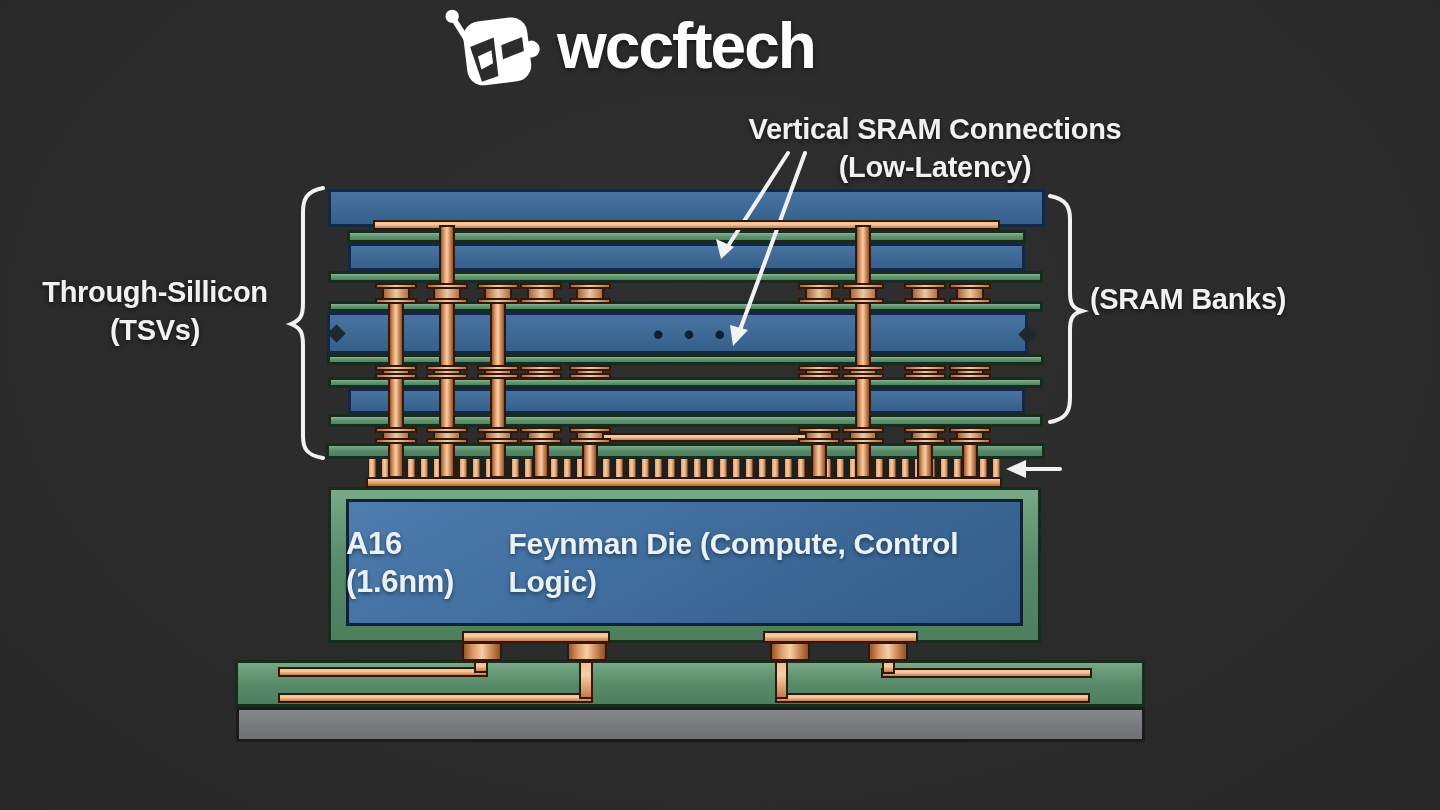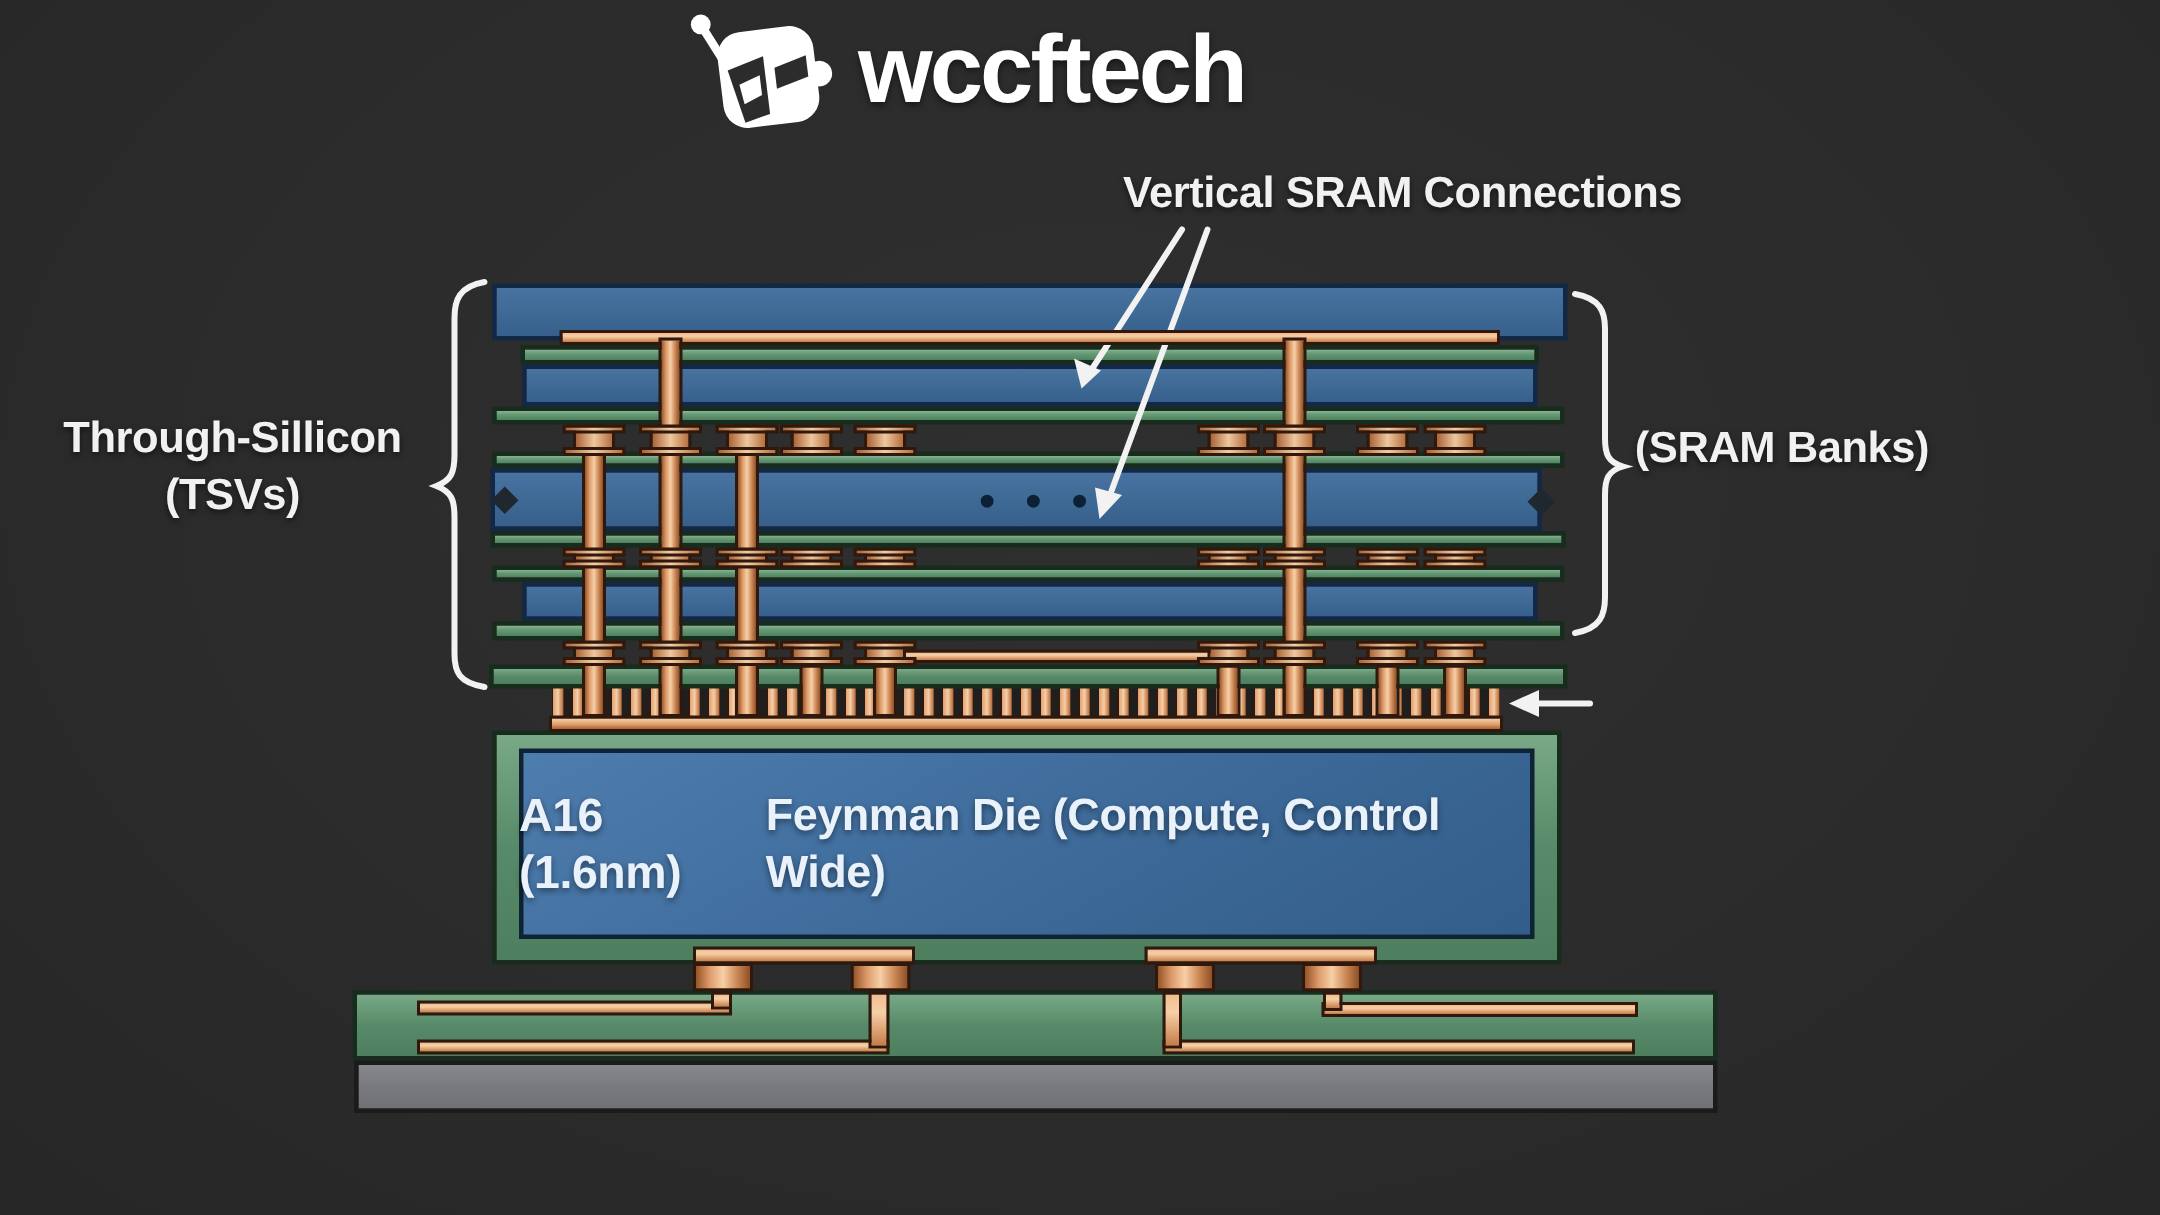--- a/index.html
+++ b/index.html
@@ -30,21 +30,21 @@
   .notch{position:absolute;width:13px;height:13px;background:#20282f;transform:rotate(45deg);}
   .lbl{position:absolute;color:#f1f1f1;font-size:29px;font-weight:600;letter-spacing:-0.3px;
     text-align:center;line-height:38px;text-shadow:0 2px 4px rgba(0,0,0,.55);}
   .dots{position:absolute;color:#0c2036;font-size:30px;font-weight:700;letter-spacing:6px;text-align:center;}
   .dietext{position:absolute;left:346px;top:499px;width:677px;height:127px;display:flex;flex-direction:row;
     justify-content:center;align-items:center;color:#e9f2fa;font-weight:600;letter-spacing:-0.3px;
     text-shadow:0 2px 4px rgba(0,0,0,.45);}
   .dietext .l1{font-size:31px;line-height:38px;}
   .dietext .l2{font-size:30px;line-height:38px;}
   #overlay{position:absolute;left:0;top:0;pointer-events:none;}
-  .logo{position:absolute;left:452px;top:4px;display:flex;align-items:flex-end;gap:16px;}
+  .logo{position:absolute;left:437px;top:4px;display:flex;align-items:flex-end;gap:16px;}
   .logotext{color:#fff;font-size:64px;font-weight:700;letter-spacing:-2px;line-height:85px;
     text-shadow:0 2px 5px rgba(0,0,0,.5);}
 </style>
 </head>
 <body>
 
 <div id="canvas">
 
   <div class="logo">
     <svg width="104" height="85" viewBox="0 0 110 90">
@@ -92,21 +92,21 @@
     <div class="layer baseline" style="left:366px;top:477px;width:636px;height:11px;z-index:3;"></div>
 
     <div class="notch" style="left:330px;top:327px;"></div>
     <div class="notch" style="left:1021px;top:328px;"></div>
     <div class="dots" style="left:652px;top:318px;width:80px;">• • •</div>
 
     <div class="layer green2" style="left:328px;top:487px;width:713px;height:156px;"></div>
     <div class="layer die" style="left:346px;top:499px;width:677px;height:127px;"></div>
     <div class="dietext">
       <div class="l1">A16 (1.6nm)</div>
-      <div class="l2">Feynman Die (Compute, Control Wide)</div>
+      <div class="l2">Feynman Die (Compute, Control Logic)</div>
     </div>
 
     <div class="layer copper" style="left:462px;top:631px;width:148px;height:12px;z-index:2;"></div>
     <div class="layer copper" style="left:763px;top:631px;width:155px;height:12px;z-index:2;"></div>
     <div class="layer pillar" style="left:462px;top:642px;width:40px;height:19px;z-index:2;"></div>
     <div class="layer pillar" style="left:567px;top:642px;width:40px;height:19px;z-index:2;"></div>
     <div class="layer pillar" style="left:770px;top:642px;width:40px;height:19px;z-index:2;"></div>
     <div class="layer pillar" style="left:868px;top:642px;width:40px;height:19px;z-index:2;"></div>
 
     <div class="layer green2" style="left:235px;top:660px;width:910px;height:47px;"></div>
@@ -149,20 +149,21 @@
       <div class="bump" style="left: 956px; top: 428px; height: 15px; z-index: 4;"></div>
       <div class="layer pillar" style="left: 533px; top: 443px; width: 16px; height: 35px; z-index: 2;"></div>
       <div class="layer pillar" style="left: 582px; top: 443px; width: 16px; height: 35px; z-index: 2;"></div>
       <div class="layer pillar" style="left: 811px; top: 443px; width: 16px; height: 35px; z-index: 2;"></div>
       <div class="layer pillar" style="left: 917px; top: 443px; width: 16px; height: 35px; z-index: 2;"></div>
       <div class="layer pillar" style="left: 962px; top: 443px; width: 16px; height: 35px; z-index: 2;"></div>
     </div>
 
   <div class="lbl" style="left:685px;top:110px;width:500px;">
     <div>Vertical SRAM Connections</div>
+    <div>(Low-Latency)</div>
   </div>
 
   <div class="lbl" style="left:10px;top:273px;width:290px;">
     <div>Through-Sillicon</div>
     <div>(TSVs)</div>
   </div>
 
   <div class="lbl" style="left:1083px;top:280px;width:210px;">
     <div>(SRAM Banks)</div>
   </div>

